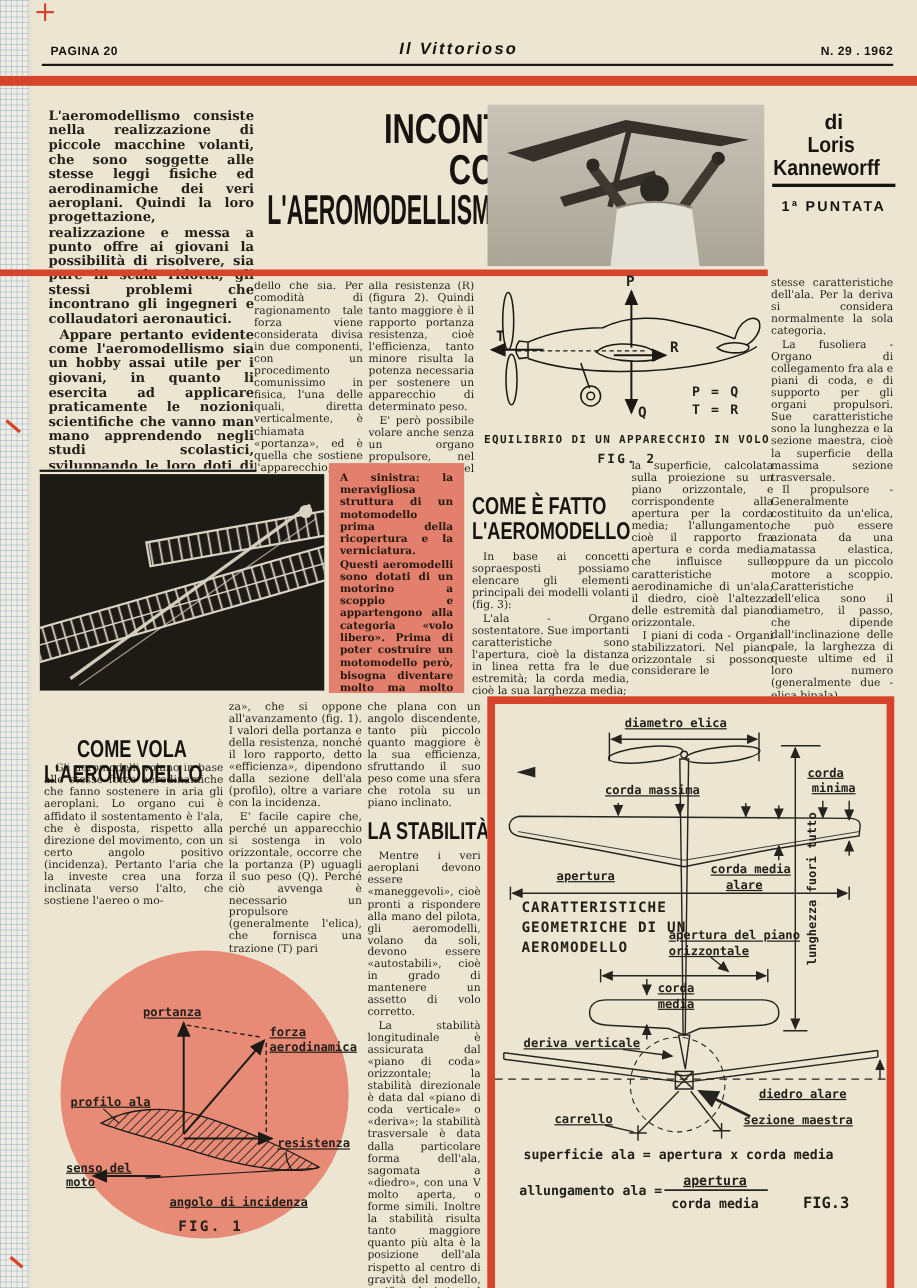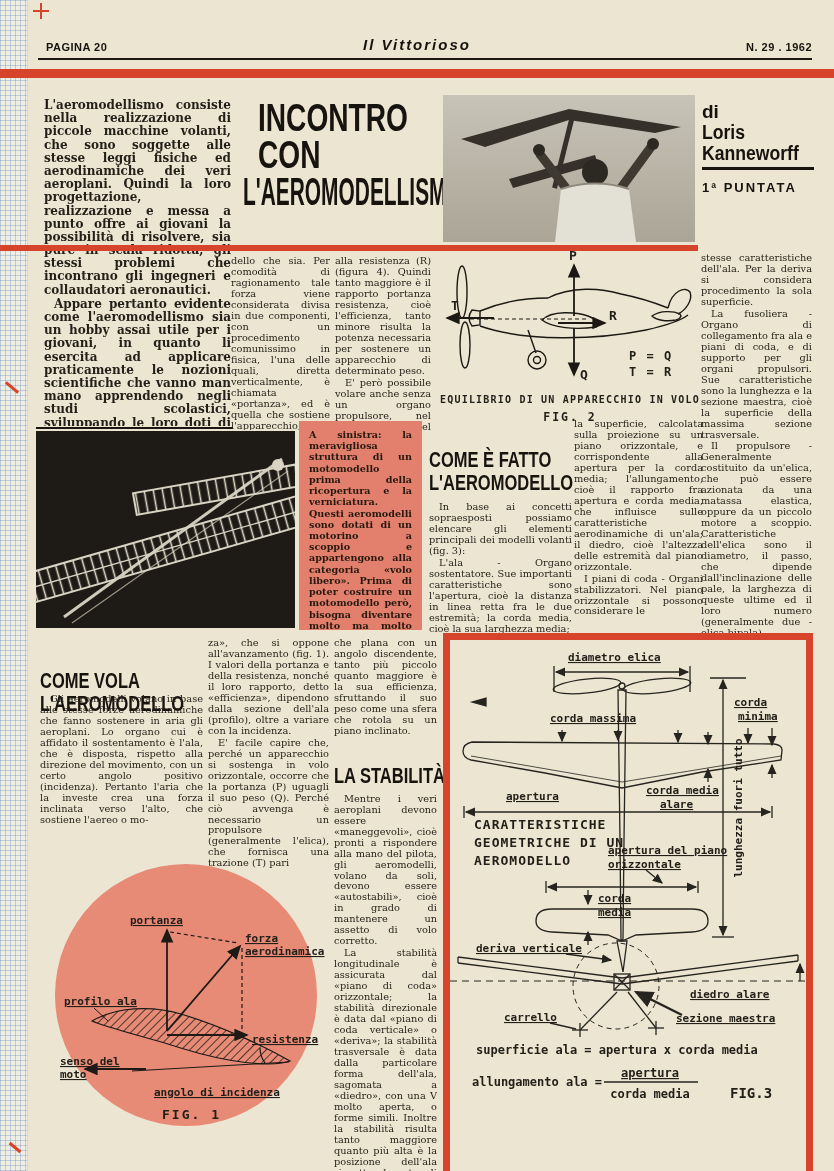--- a/index.html
+++ b/index.html
@@ -9,21 +9,21 @@
   
   .grid-strip{left:0;top:0;width:27px;height:1171px;background-color:#f0ede3;
     background-image:linear-gradient(rgba(110,150,190,.38) 1px, transparent 1px),
                      linear-gradient(90deg, rgba(110,150,190,.38) 1px, transparent 1px);
     background-size:5px 5px;border-right:1px solid #ddd7c5;}
   .crop-mark{left:33px;top:3px;width:16px;height:16px;}
   .crop-mark:before{content:"";position:absolute;left:7px;top:0;width:2px;height:16px;background:#d6442c;}
   .crop-mark:after{content:"";position:absolute;left:0;top:7px;width:16px;height:2px;background:#d6442c;}
   .red-scribble{background:#d6442c;transform:rotate(40deg);}
   
-  .hd{font-family:"Liberation Sans", sans-serif;font-weight:bold;color:#17130f;}
+  .hd{font-family:"Liberation Sans", sans-serif;font-weight:bold;color:#17130f;text-align:center;}
   .pg-left{left:46px;top:41px;font-size:11px;letter-spacing:.5px;}
   .masthead{left:0;right:0;top:36px;text-align:center;font-style:italic;font-size:15px;letter-spacing:2px;}
   .pg-right{right:22px;top:41px;font-size:11px;letter-spacing:.5px;}
   .black-rule{left:38px;top:58px;width:774px;height:2px;background:#1c1813;}
   .red-rule{background:#d6442c;}
   
   .cond{display:inline-block;transform-origin:left bottom;white-space:nowrap;}
   .title-block{left:258px;top:100px;line-height:37px;}
   .t1{font-size:38px;} .t1 .cond{transform:scaleX(.74);}
   .t3{font-size:38px;margin-left:-15px;} .t3 .cond{transform:scaleX(.55);}
@@ -114,21 +114,21 @@
     <div class="by-rule"></div>
     <div class="by-ep">1ª PUNTATA</div>
   </div>
 
   <div class="abs red-rule" style="left:0;top:245px;width:698px;height:6px;"></div>
 
   <div class="abs bodytext" style="left:231px;top:256px;width:99px;height:174px;">
     <p class="ni">dello che sia. Per comodità di ragionamento tale forza viene considerata divisa in due componenti, con un procedimento comunissimo in fisica, l'una delle quali, diretta verticalmente, è chiamata «portanza», ed è quella che sostiene l'apparecchio, mentre l'altra è diretta indietro, ed è la «resisten-</p>
   </div>
   <div class="abs bodytext" style="left:335px;top:256px;width:96px;height:174px;">
-    <p class="ni">alla resistenza (R) (figura 4). Quindi tanto maggiore è il rapporto portanza resistenza, cioè l'efficienza, tanto minore risulta la potenza necessaria per sostenere un apparecchio di determinato peso.</p>
+    <p class="ni">alla resistenza (R) (figura 2). Quindi tanto maggiore è il rapporto portanza resistenza, cioè l'efficienza, tanto minore risulta la potenza necessaria per sostenere un apparecchio di determinato peso.</p>
     <p>E' però possibile volare anche senza un organo propulsore, nel caso del veleggiatore,</p>
   </div>
 
   <div class="abs" style="left:436px;top:248px;width:268px;height:182px;">
     <svg width="268" height="182" viewBox="0 0 268 182">
       <defs>
         <marker id="m2" markerWidth="9" markerHeight="8" refX="7" refY="3.5" orient="auto">
           <path d="M0,0 L8,3.5 L0,7 Z" fill="#1c1813"></path>
         </marker>
       </defs>
@@ -157,21 +157,21 @@
       <text class="hnd" x="15" y="62" font-size="13">T</text>
       <text class="hnd" x="173" y="72" font-size="13">R</text>
       <text class="hnd" x="193" y="112" font-size="12" letter-spacing="1.5">P = Q</text>
       <text class="hnd" x="193" y="128" font-size="12" letter-spacing="1.5">T = R</text>
       <text class="hnd" x="134" y="155" font-size="10" letter-spacing="1.2" text-anchor="middle">EQUILIBRIO DI UN APPARECCHIO IN VOLO</text>
       <text class="hnd" x="134" y="173" font-size="11.5" letter-spacing="2" text-anchor="middle">FIG. 2</text>
     </svg>
   </div>
 
   <div class="abs bodytext" style="left:701px;top:253px;width:111px;height:380px;">
-    <p class="ni">stesse caratteristiche dell'ala. Per la deriva si considera procedimento la sola superficie.</p>
+    <p class="ni">stesse caratteristiche dell'ala. Per la deriva si considera normalmente la sola categoria.</p>
     <p>La fusoliera - Organo di collegamento fra ala e piani di coda, e di supporto per gli organi propulsori. Sue caratteristiche sono la lunghezza e la sezione maestra, cioè la superficie della massima sezione trasversale.</p>
     <p>Il propulsore - Generalmente costituito da un'elica, che può essere azionata da una matassa elastica, oppure da un piccolo motore a scoppio. Caratteristiche dell'elica sono il diametro, il passo, che dipende dall'inclinazione delle pale, la larghezza di queste ultime ed il loro numero (generalmente due - elica bipala).</p>
 
   </div>
 
   <div class="abs" style="left:36px;top:431px;width:259px;height:197px;">
     <svg width="259" height="197" viewBox="0 0 259 197">
       <defs>
         <pattern id="ribs" width="9" height="40" patternUnits="userSpaceOnUse">
           <line x1="1.5" y1="0" x2="1.5" y2="40" stroke="#ded9c9" stroke-width="1.6"></line>
@@ -223,21 +223,21 @@
 
   <div class="abs bodytext" style="left:208px;top:638px;width:121px;">
     <p class="ni">za», che si oppone all'avanzamento (fig. 1). I valori della portanza e della resistenza, nonché il loro rapporto, detto «efficienza», dipendono dalla sezione dell'ala (profilo), oltre a variare con la incidenza.</p>
     <p>E' facile capire che, perché un apparecchio si sostenga in volo orizzontale, occorre che la portanza (P) uguagli il suo peso (Q). Perché ciò avvenga è necessario un propulsore (generalmente l'elica), che fornisca una trazione (T) pari</p>
   </div>
 
   <div class="abs" style="left:334px;top:638px;width:103px;">
     <div class="bodytext" style="width:103px;">
       <p class="ni">che plana con un angolo discendente, tanto più piccolo quanto maggiore è la sua efficienza, sfruttando il suo peso come una sfera che rotola su un piano inclinato.</p>
     </div>
-    <div class="hd h2line" style="margin:26px 0 7px;"><span class="cond">LA STABILITÀ</span></div>
+    <div class="hd h2line" style="margin:6px 0 7px;"><span class="cond">LA STABILITÀ</span></div>
     <div class="bodytext" style="width:103px;">
       <p>Mentre i veri aeroplani devono essere «maneggevoli», cioè pronti a rispondere alla mano del pilota, gli aeromodelli, volano da soli, devono essere «autostabili», cioè in grado di mantenere un assetto di volo corretto.</p>
       <p>La stabilità longitudinale è assicurata dal «piano di coda» orizzontale; la stabilità direzionale è data dal «piano di coda verticale» o «deriva»; la stabilità trasversale è data dalla particolare forma dell'ala, sagomata a «diedro», con una V molto aperta, o forme simili. Inoltre la stabilità risulta tanto maggiore quanto più alta è la posizione dell'ala rispetto al centro di gravità del modello, verificandosi in tal modo un effetto pendolare stabilizzante.</p>
     </div>
   </div>
 
   <div class="abs" style="left:36px;top:855px;width:296px;height:282px;">
     <svg width="296" height="282" viewBox="0 0 296 282">
       <defs>
         <marker id="m1" markerWidth="9" markerHeight="8" refX="7" refY="3.5" orient="auto">

